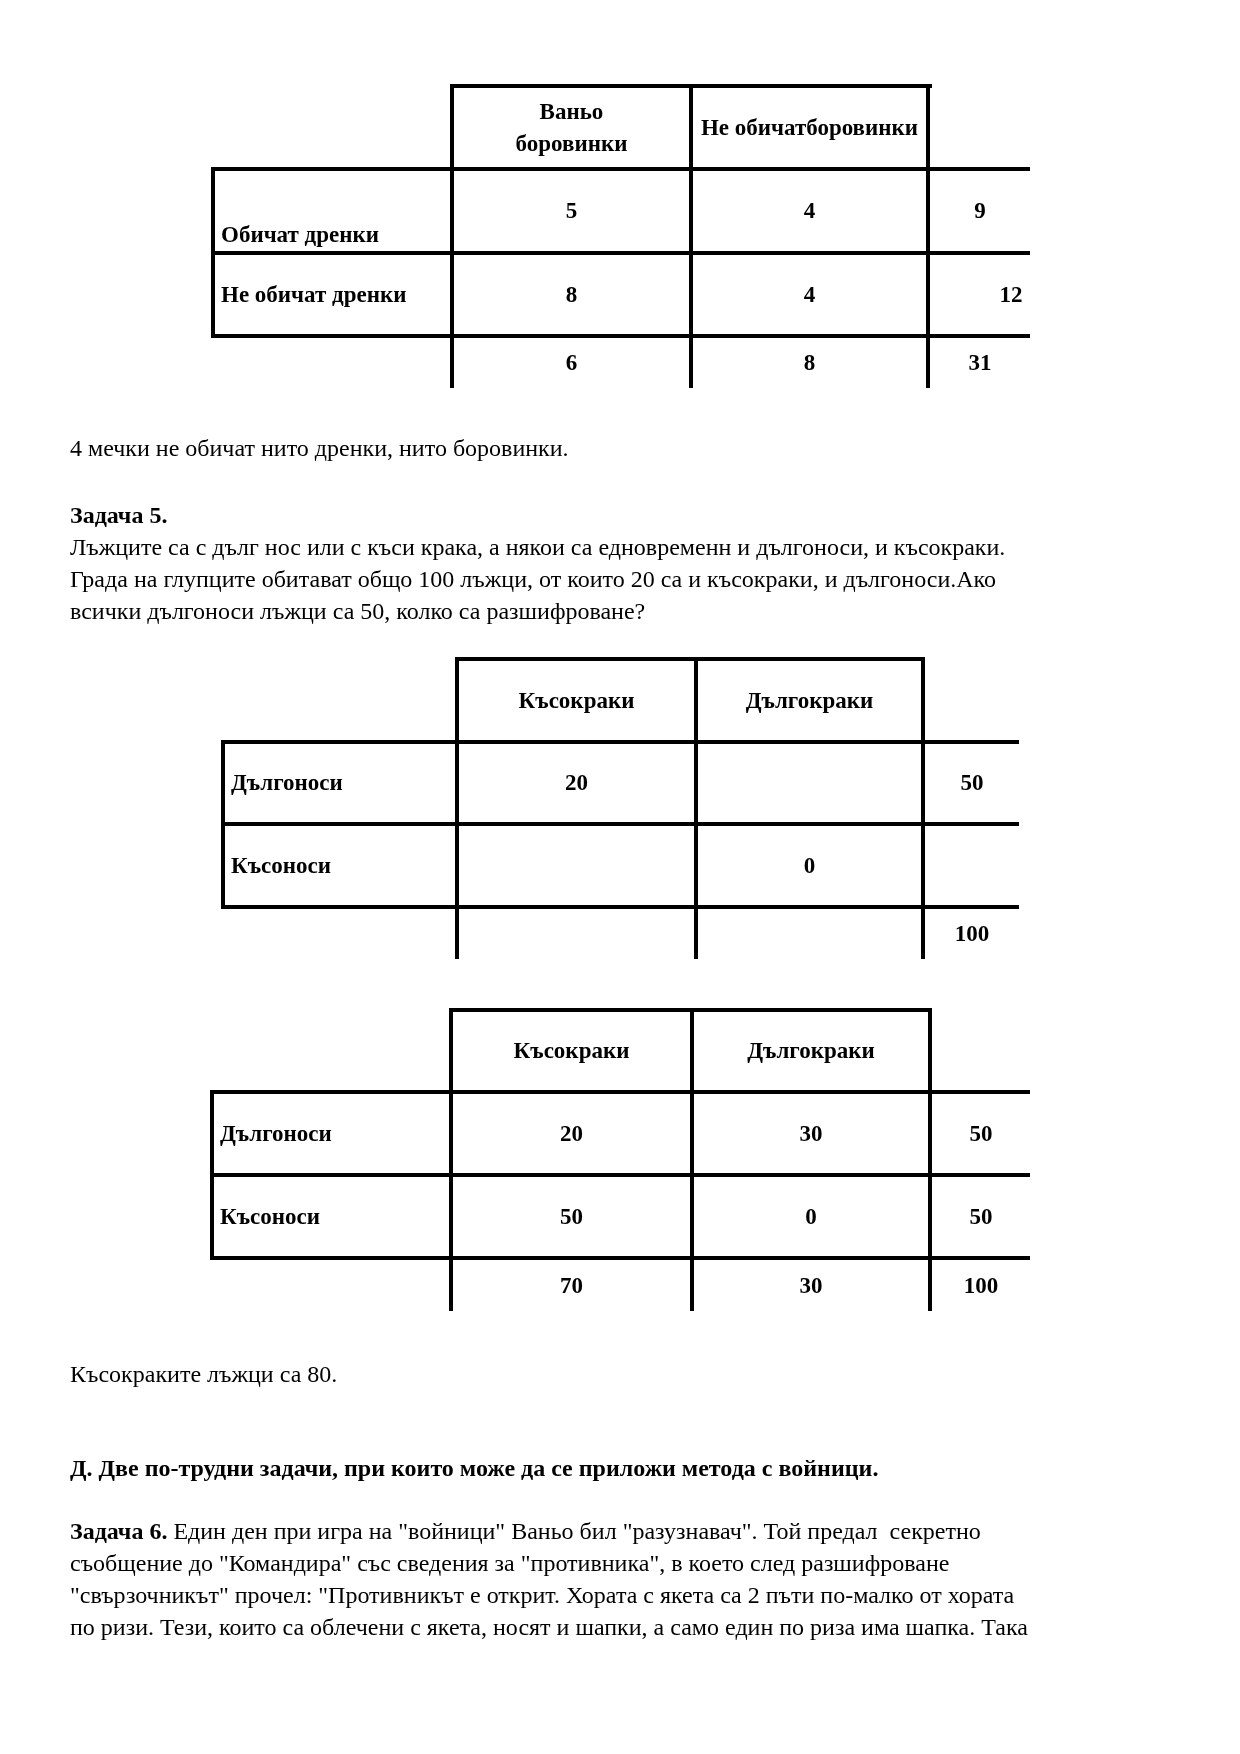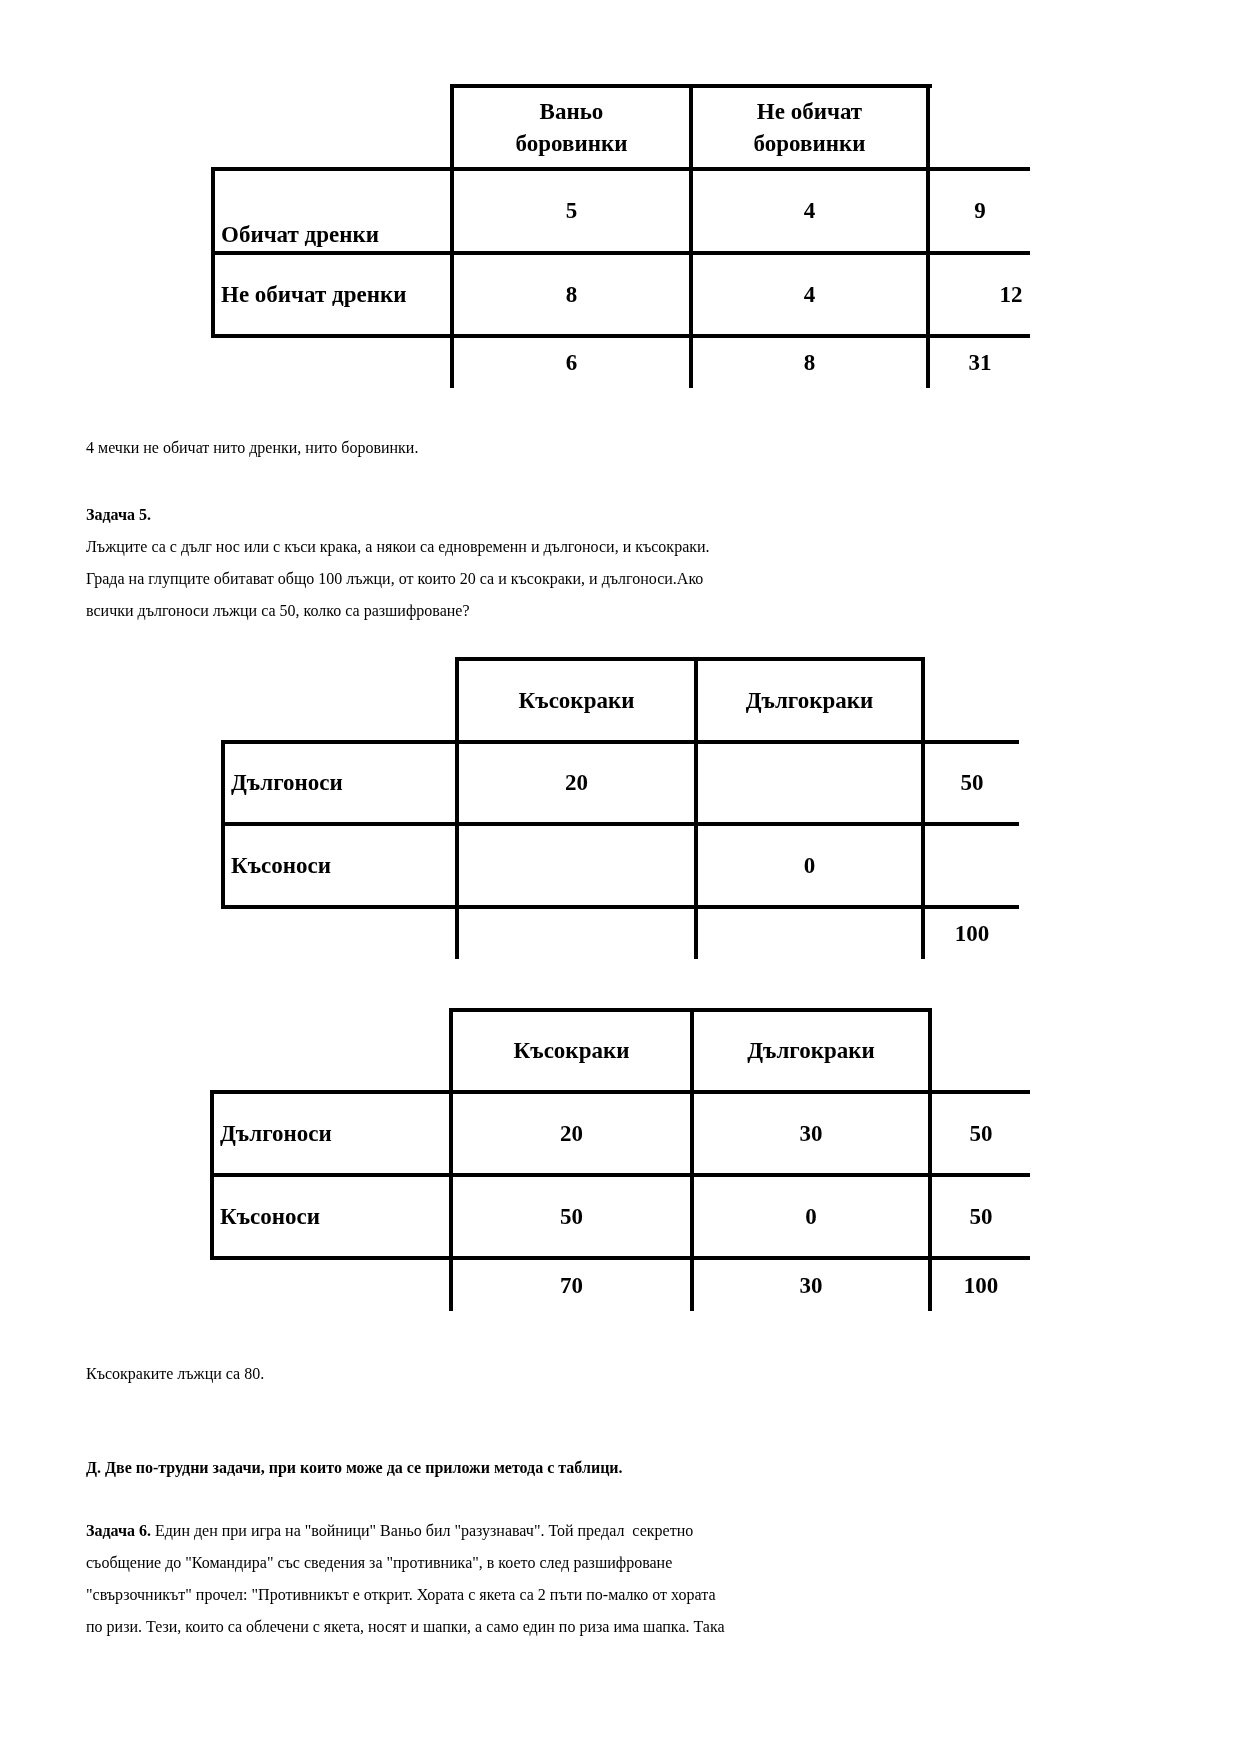--- a/index.html
+++ b/index.html
@@ -2,21 +2,21 @@
 <html><head>
 <meta charset="utf-8">
 <style>
   html, body { margin:0; padding:0; background:#ffffff; }
   body { width:1240px; height:1754px; position:relative; overflow:hidden;
          font-family:"Liberation Serif", serif; color:#000; }
   .line { position:absolute; background:#000; }
   .cell { position:absolute; display:flex; align-items:center; justify-content:center;
           font-weight:bold; font-size:23px; text-align:center; line-height:1.35; }
   .cell.left { justify-content:flex-start; padding-left:6px; }
-  .para { position:absolute; left:86px; font-size:16px; line-height:32.5px; width:1120px; white-space:nowrap; }
+  .para { position:absolute; left:70px; font-size:24px; line-height:32.5px; width:1120px; white-space:nowrap; }
   .b { font-weight:bold; }
   .tbl { position:absolute; left:0; top:0; }
 </style>
 </head>
 <body>
 
 <div class="tbl">
 
   <div class="line" style="left:450px;top:84px;width:482px;height:4px;"></div>
   <div class="line" style="left:211px;top:167px;width:819px;height:4px;"></div>
@@ -25,21 +25,21 @@
 
   <div class="line" style="left:211px;top:167px;width:4px;height:171px;"></div>
   <div class="line" style="left:450px;top:84px;width:4px;height:304px;"></div>
   <div class="line" style="left:689px;top:84px;width:4px;height:304px;"></div>
   <div class="line" style="left:926px;top:84px;width:4px;height:304px;"></div>
 
   <div class="cell" style="left:454px;top:88px;width:235px;height:79px;flex-direction:column;">
     <span>Ваньо</span>
     <span>боровинки</span>
   </div>
-  <div class="cell" style="left:693px;top:88px;width:233px;height:79px;flex-direction:column;">
+  <div class="cell" style="left:693px;top:88px;width:233px;height:79px;flex-direction:row;">
     <span>Не обичат</span>
     <span>боровинки</span>
   </div>
 
   <div class="cell left" style="left:215px;top:171px;width:229px;height:80px;margin-top:24px;">Обичат дренки</div>
   <div class="cell" style="left:454px;top:171px;width:235px;height:80px;">5</div>
   <div class="cell" style="left:693px;top:171px;width:233px;height:80px;">4</div>
   <div class="cell" style="left:930px;top:171px;width:100px;height:80px;">9</div>
 
   <div class="cell left" style="left:215px;top:255px;width:229px;height:79px;">Не обичат дренки</div>
@@ -110,20 +110,20 @@
   <div class="cell" style="left:694px;top:1177px;width:234px;height:79px;">0</div>
   <div class="cell" style="left:932px;top:1177px;width:98px;height:79px;">50</div>
 
   <div class="cell" style="left:453px;top:1260px;width:237px;height:51px;">70</div>
   <div class="cell" style="left:694px;top:1260px;width:234px;height:51px;">30</div>
   <div class="cell" style="left:932px;top:1260px;width:98px;height:51px;">100</div>
 </div>
 
 <div class="para" style="top:1358px;">Късокраките лъжци са 80.</div>
 
-<div class="para b" style="top:1452px;">Д. Две по-трудни задачи, при които може да се приложи метода с таблици.</div>
+<div class="para b" style="top:1452px;">Д. Две по-трудни задачи, при които може да се приложи метода с войници.</div>
 
 <div class="para" style="top:1515px;">
   <span class="b">Задача 6.</span><span style="white-space:pre;"> Един ден при игра на "войници" Ваньо бил "разузнавач". Той предал  секретно</span>
 </div>
 <div class="para" style="top:1547px;">съобщение до "Командира" със сведения за "противника", в което след разшифроване</div>
 <div class="para" style="top:1579px;">"свързочникът" прочел: "Противникът е открит. Хората с якета са 2 пъти по-малко от хората</div>
 <div class="para" style="top:1611px;">по ризи. Тези, които са облечени с якета, носят и шапки, а само един по риза има шапка. Така</div>
 
 </body></html>

